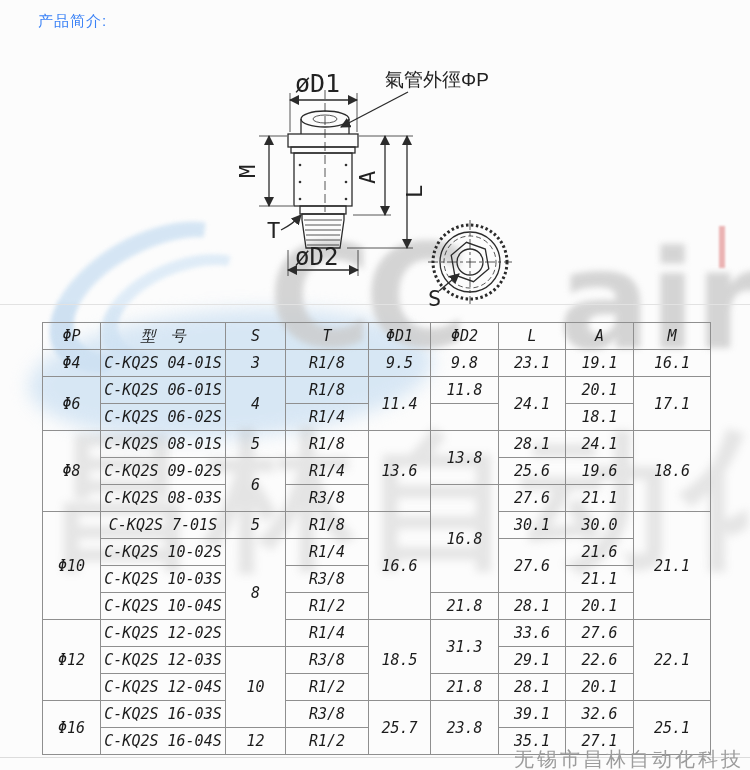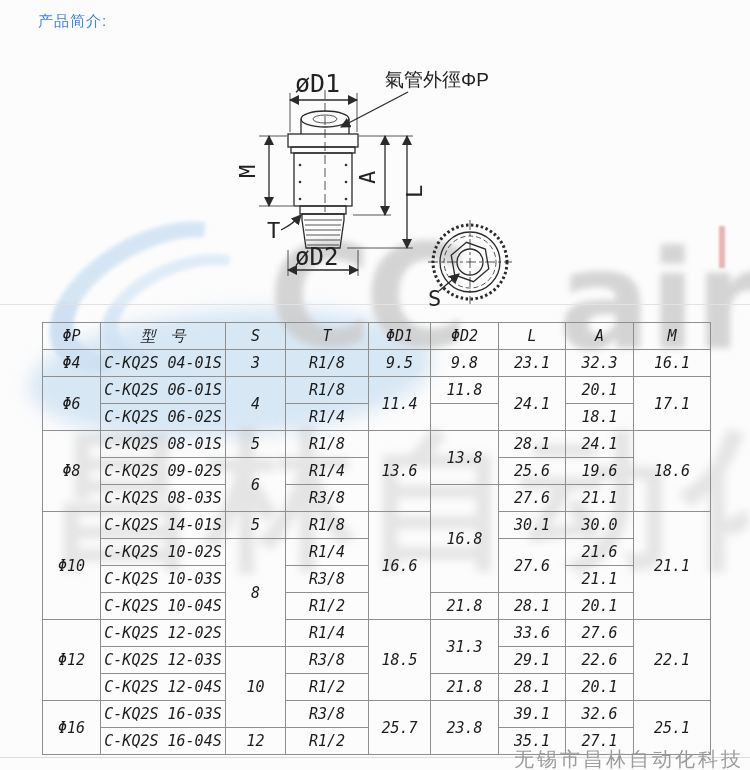--- a/index.html
+++ b/index.html
@@ -164,21 +164,21 @@
   </thead>
   <tbody>
       <tr>
         <td>Φ4</td>
         <td>C-KQ2S 04-01S</td>
         <td>3</td>
         <td>R1/8</td>
         <td>9.5</td>
         <td>9.8</td>
         <td>23.1</td>
-        <td>32.3</td>
+        <td>19.1</td>
         <td>16.1</td>
       </tr>
       <tr>
         <td rowspan="2">Φ6</td>
         <td>C-KQ2S 06-01S</td>
         <td rowspan="2">4</td>
         <td>R1/8</td>
         <td rowspan="2">11.4</td>
         <td>11.8</td>
         <td rowspan="2">24.1</td>
@@ -211,21 +211,21 @@
       </tr>
       <tr>
         <td>C-KQ2S 08-03S</td>
         <td>R3/8</td>
         <td rowspan="4">16.8</td>
         <td>27.6</td>
         <td>21.1</td>
       </tr>
       <tr>
         <td rowspan="4">Φ10</td>
-        <td>C-KQ2S 14-01S</td>
+        <td>C-KQ2S 7-01S</td>
         <td>5</td>
         <td>R1/8</td>
         <td rowspan="4">16.6</td>
         <td>30.1</td>
         <td>30.0</td>
         <td rowspan="4">21.1</td>
       </tr>
       <tr>
         <td>C-KQ2S 10-02S</td>
         <td rowspan="4">8</td>

